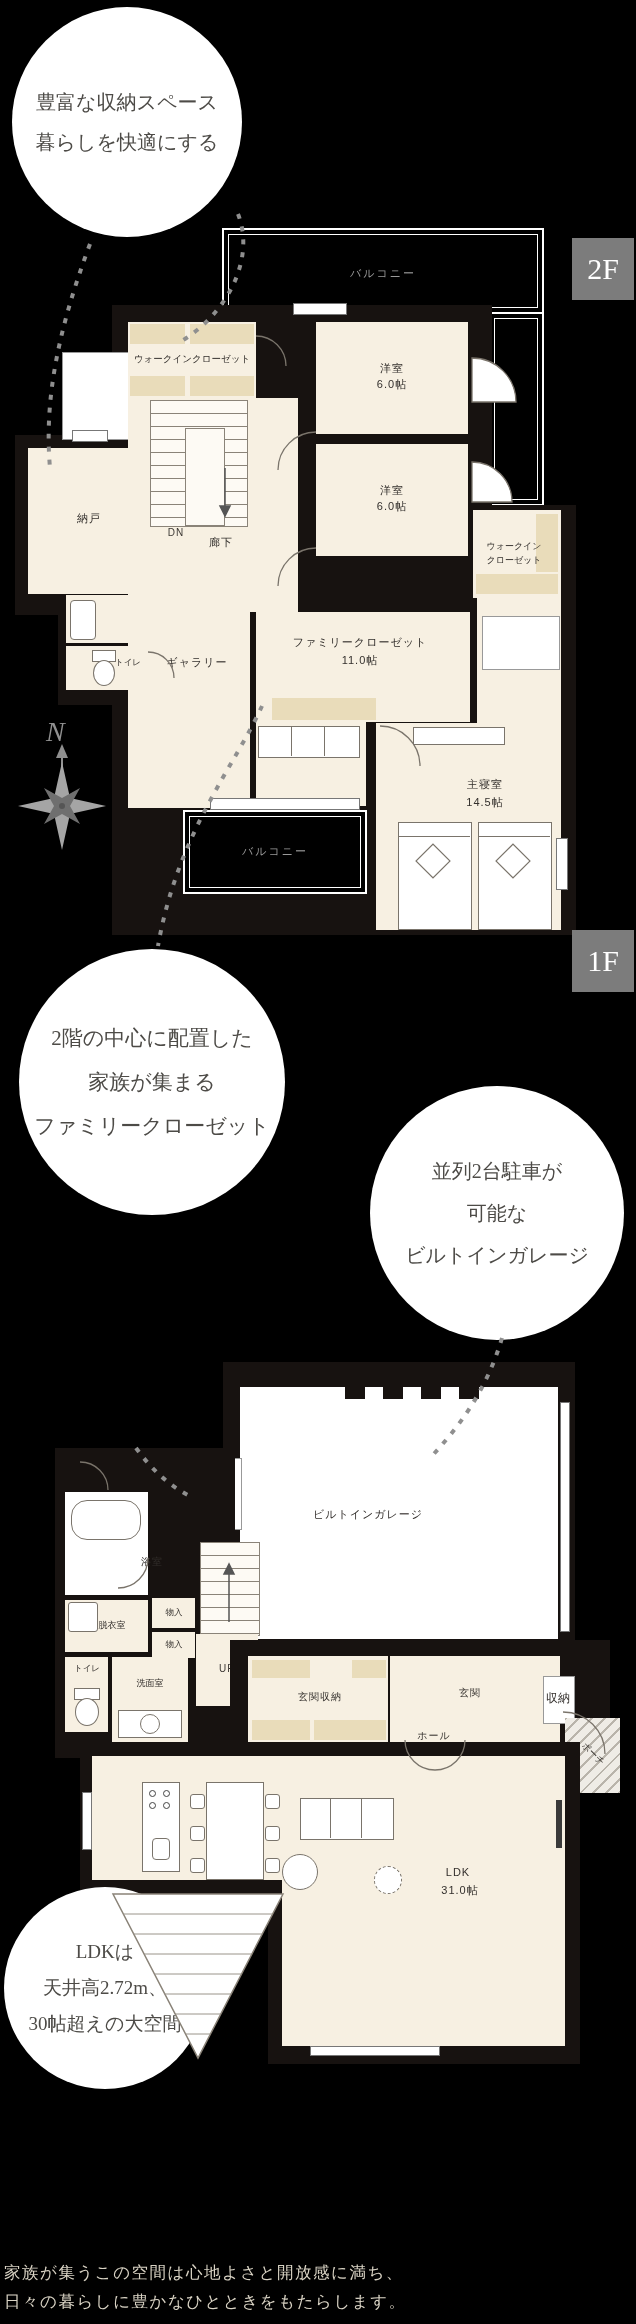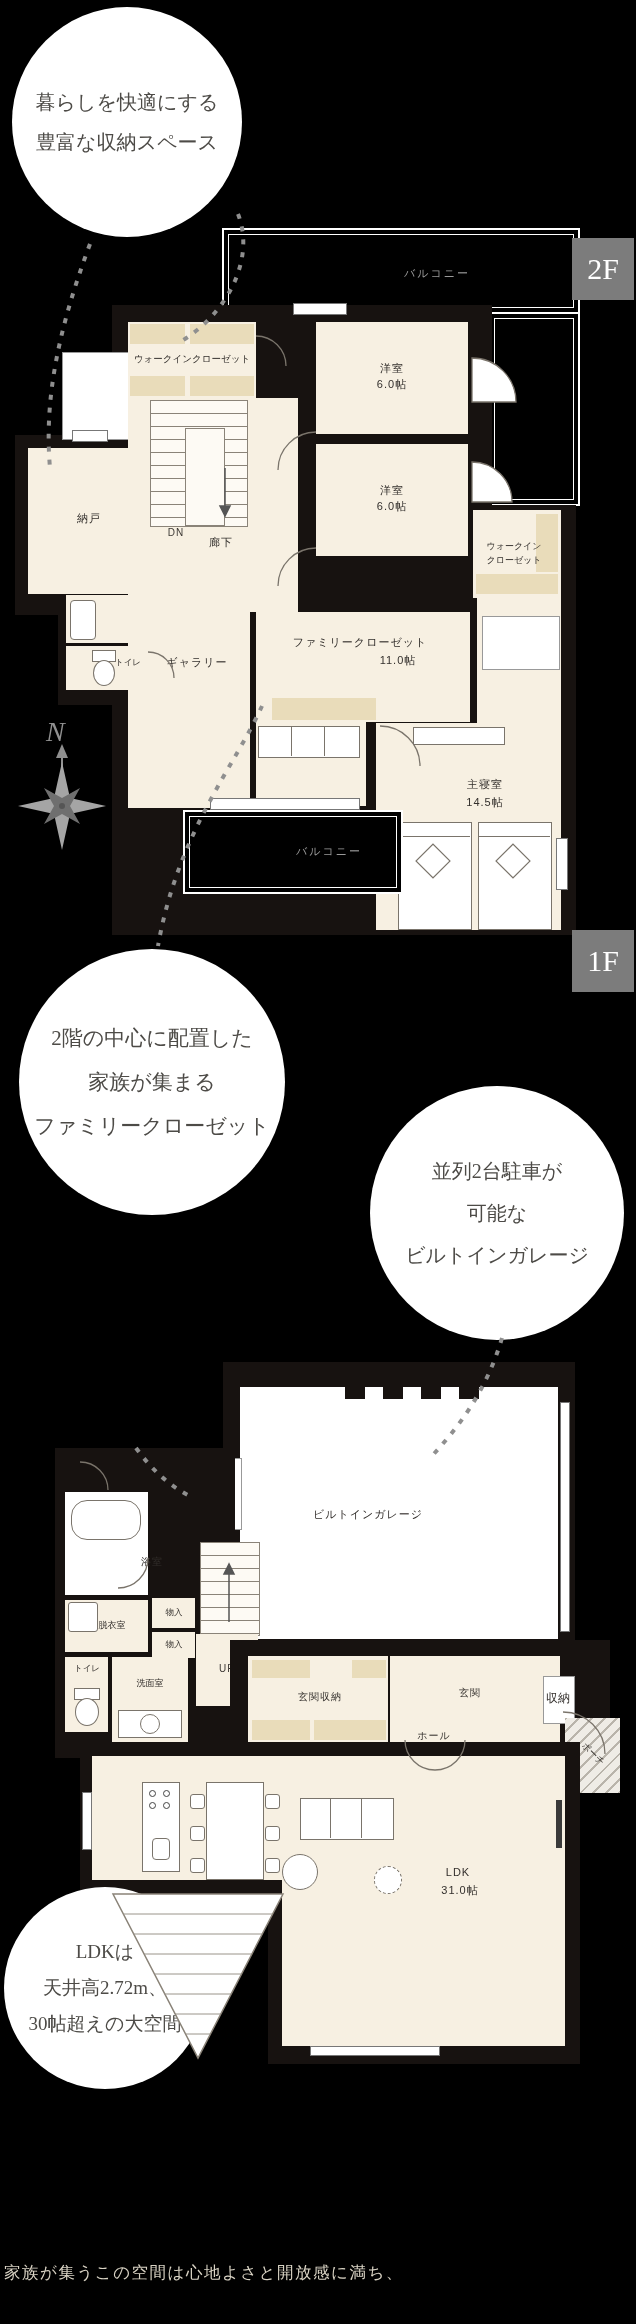--- a/index.html
+++ b/index.html
@@ -3,21 +3,21 @@
 <meta charset="utf-8">
 <style>
   html,body{margin:0;padding:0;background:#000;}
   #stage{position:relative;width:636px;height:2324px;background:#000;overflow:hidden;
          font-family:"Liberation Sans",sans-serif;}
   .abs{position:absolute;}
   .wall{position:absolute;background:#171210;}
   .room{position:absolute;background:#f7f0e2;}
   .whiteroom{position:absolute;background:#fff;}
   .tan{position:absolute;background:#e9dcba;}
-  .balc{position:absolute;background:#000;border:2px solid #fff;padding-left:36px;}
+  .balc{position:absolute;background:#000;border:2px solid #fff;}
   .balc .inner{position:absolute;inset:4px;border:1px solid #fff;}
   .balc .blab{position:absolute;width:100%;text-align:center;color:#9a9a9a;font-size:11px;letter-spacing:2px;}
   .rl{position:absolute;transform:translate(-50%,-50%);color:#332f2c;white-space:nowrap;text-align:center;}
   .f11{font-size:11px;letter-spacing:1px;}
   .f10{font-size:10px;letter-spacing:1px;}
   .f9{font-size:9px;}
   .f8{font-size:8.5px;text-align:center;}
   .badge{position:absolute;width:62px;height:62px;background:#7c7c7c;color:#fff;
          font-family:"Liberation Serif",serif;font-size:30px;display:flex;align-items:center;justify-content:center;}
   .callout{position:absolute;background:#fff;border-radius:50%;display:flex;flex-direction:column;
@@ -92,21 +92,21 @@
   <div class="room" style="left:66px;top:595px;width:82px;height:48px;"></div>
   <div class="furn" style="left:70px;top:600px;width:24px;height:38px;border-radius:4px;"></div>
   <div class="room" style="left:66px;top:646px;width:82px;height:44px;"></div>
   <div class="furn" style="left:92px;top:650px;width:22px;height:10px;"></div>
   <div class="furn" style="left:93px;top:660px;width:20px;height:24px;border-radius:50%;"></div>
   <div class="rl f8" style="left:128px;top:663px;">トイレ</div>
 
   <div class="room" style="left:256px;top:612px;width:214px;height:110px;"></div>
   <div class="tan" style="left:272px;top:698px;width:104px;height:22px;"></div>
   <div class="rl f11" style="left:360px;top:642px;">ファミリークローゼット</div>
-  <div class="rl f11" style="left:360px;top:660px;margin-left:38px;">11.0帖</div>
+  <div class="rl f11" style="left:360px;top:660px;">11.0帖</div>
 
   <div class="room" style="left:256px;top:722px;width:110px;height:84px;"></div>
   <div class="furn" style="left:258px;top:726px;width:100px;height:30px;"></div>
   <div class="abs" style="left:291px;top:726px;width:1px;height:30px;background:#7a746b;"></div>
   <div class="abs" style="left:324px;top:726px;width:1px;height:30px;background:#7a746b;"></div>
 
   <div class="room" style="left:376px;top:723px;width:185px;height:207px;"></div>
   <div class="room" style="left:477px;top:598px;width:84px;height:125px;"></div>
   <div class="whiteroom" style="left:482px;top:616px;width:76px;height:52px;border:1px solid #999;"></div>
   <div class="furn" style="left:413px;top:727px;width:90px;height:16px;"></div>
@@ -202,22 +202,22 @@
   <div class="furn" style="left:265px;top:1858px;width:13px;height:13px;border-radius:3px;"></div>
 
   <div class="furn" style="left:300px;top:1798px;width:92px;height:40px;"></div>
   <div class="abs" style="left:330px;top:1798px;width:1px;height:40px;background:#7a746b;"></div>
   <div class="abs" style="left:361px;top:1798px;width:1px;height:40px;background:#7a746b;"></div>
   <div class="abs" style="left:556px;top:1800px;width:6px;height:48px;background:#3a3a3a;"></div>
   <div class="abs" style="left:282px;top:1854px;width:34px;height:34px;border:1px solid #7a746b;border-radius:50%;background:#fff;"></div>
   <div class="abs" style="left:374px;top:1866px;width:26px;height:26px;border:1px dashed #7a746b;border-radius:50%;background:#fff;"></div>
 
   <div class="callout" style="left:12px;top:7px;width:230px;height:230px;font-size:20px;line-height:40px;">
+    <div>豊富な収納スペース</div>
     <div>暮らしを快適にする</div>
-    <div>豊富な収納スペース</div>
   </div>
   <div class="callout" style="left:19px;top:949px;width:266px;height:266px;font-size:21px;line-height:44px;">
     <div>2階の中心に配置した</div>
     <div>家族が集まる</div>
     <div>ファミリークローゼット</div>
   </div>
   <div class="callout" style="left:370px;top:1086px;width:254px;height:254px;font-size:20px;line-height:42px;">
     <div>並列2台駐車が</div>
     <div>可能な</div>
     <div>ビルトインガレージ</div>
@@ -280,13 +280,14 @@
         <line x1="100" y1="2034" x2="300" y2="2034"></line>
       </g>
     </g>
     <g stroke="#7a746b" stroke-width="1.2" fill="#fff">
       <rect x="421" y="849" width="24" height="24" transform="rotate(45 433 861)"></rect>
       <rect x="501" y="849" width="24" height="24" transform="rotate(45 513 861)"></rect>
     </g>
   </svg>
 
   <div class="footer-line" style="top:2262px;">家族が集うこの空間は心地よさと開放感に満ち、</div>
+  <div class="footer-line" style="top:2291px;">日々の暮らしに豊かなひとときをもたらします。</div>
 </div>
 
 </body></html>

